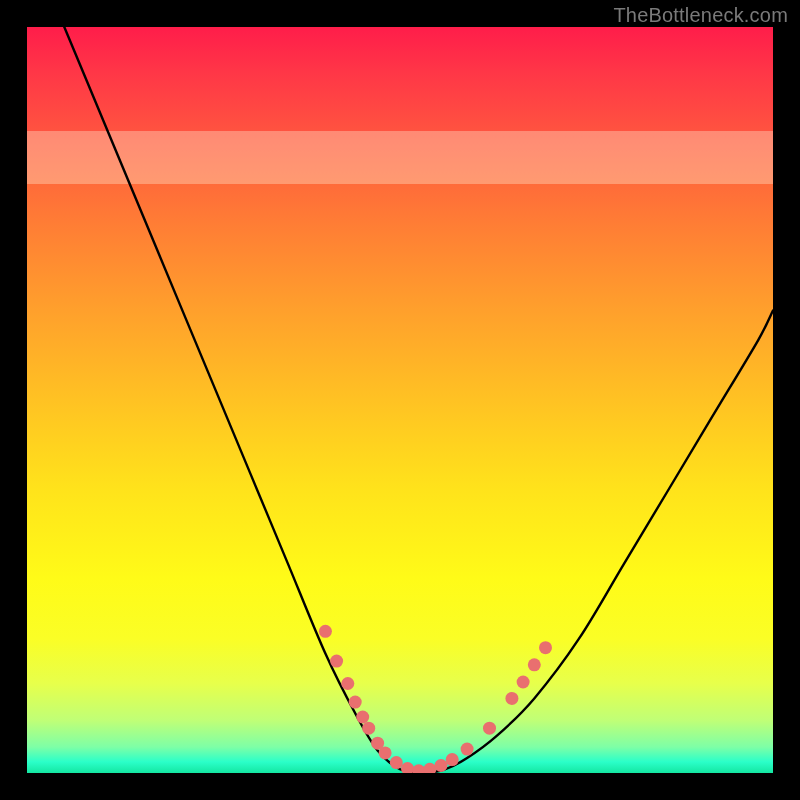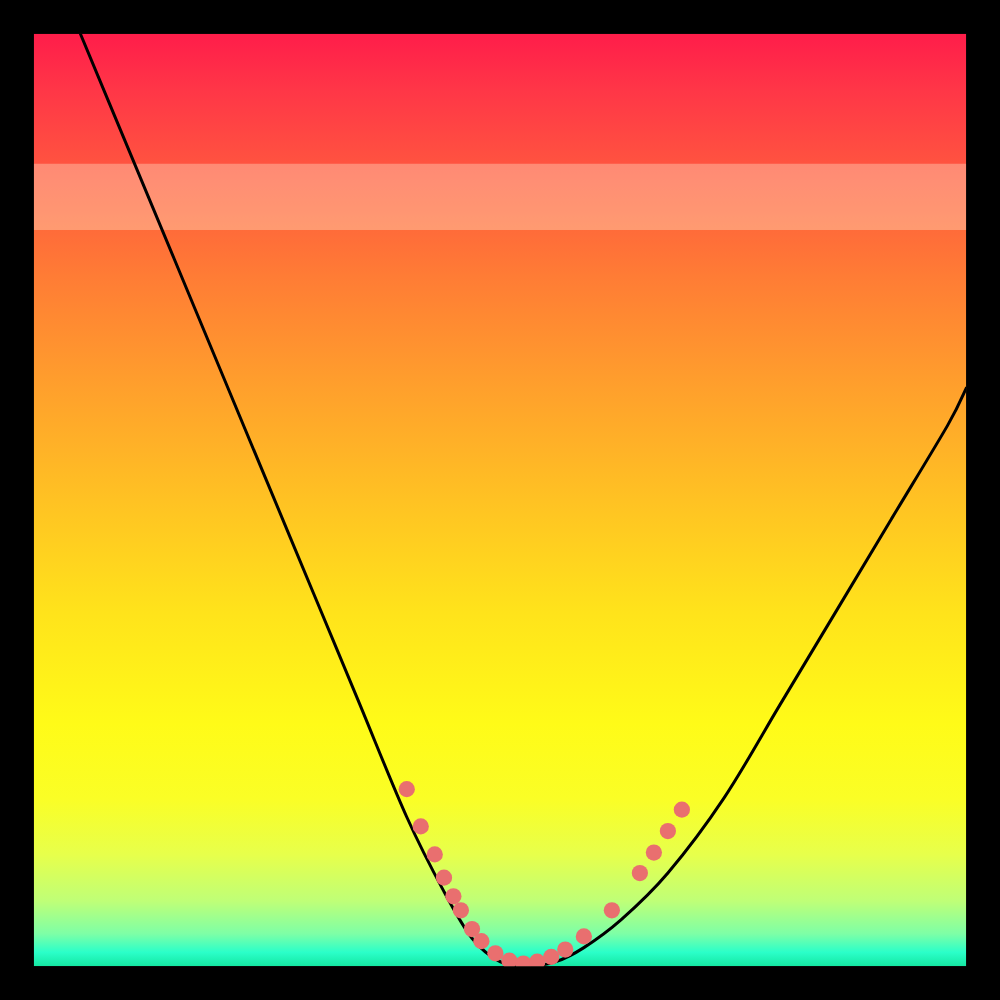--- a/index.html
+++ b/index.html
@@ -97,13 +97,14 @@
           <circle cx="440.1" cy="722.1" r="6.5" fill="#e96f6f"></circle>
           <circle cx="462.5" cy="701.2" r="6.5" fill="#e96f6f"></circle>
           <circle cx="484.9" cy="671.4" r="6.5" fill="#e96f6f"></circle>
           <circle cx="496.1" cy="655.0" r="6.5" fill="#e96f6f"></circle>
           <circle cx="507.3" cy="637.8" r="6.5" fill="#e96f6f"></circle>
           <circle cx="518.5" cy="620.7" r="6.5" fill="#e96f6f"></circle>
         </g>
     </svg>
   </div>
 
+  <div class="watermark">TheBottleneck.com</div>
 </div>
 
 </body></html>

